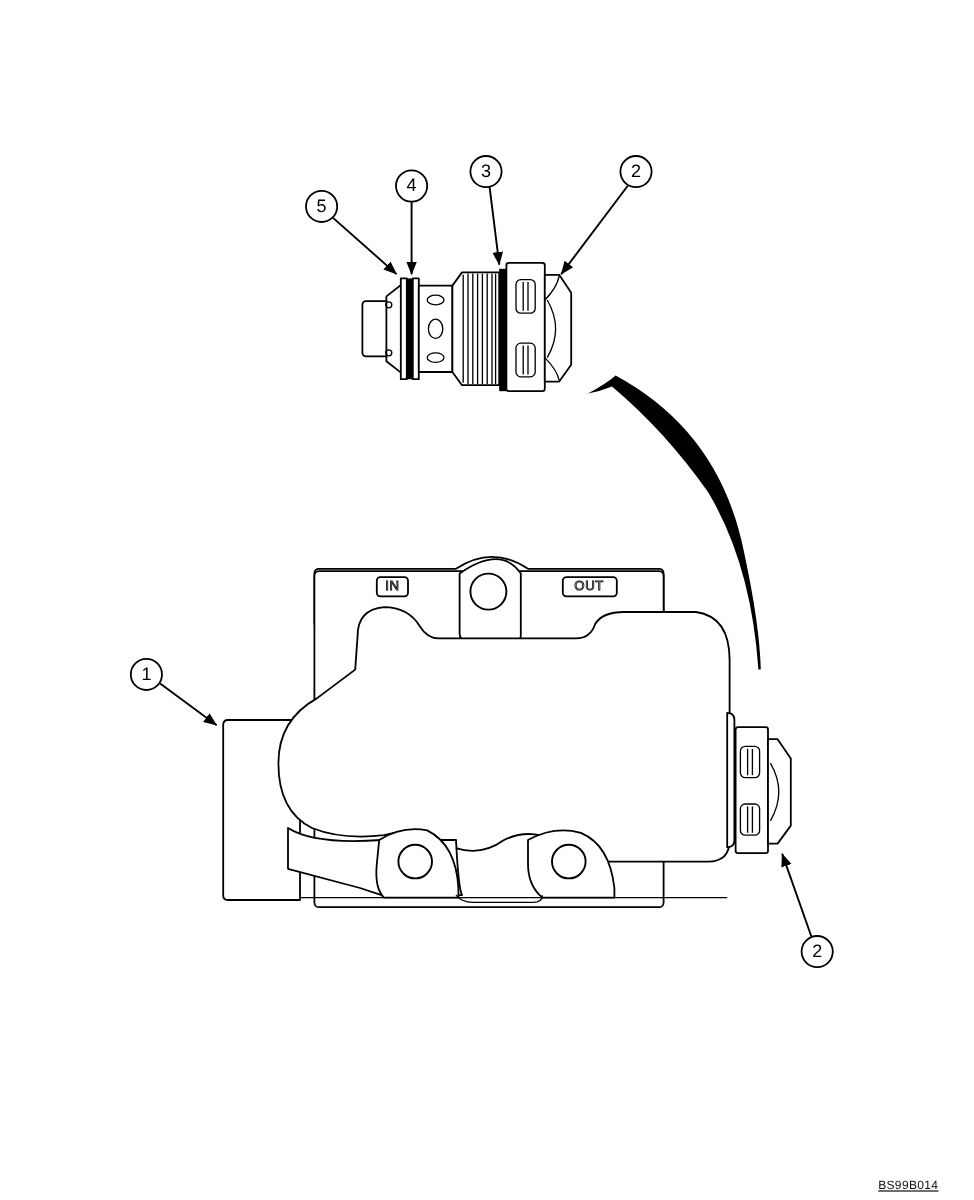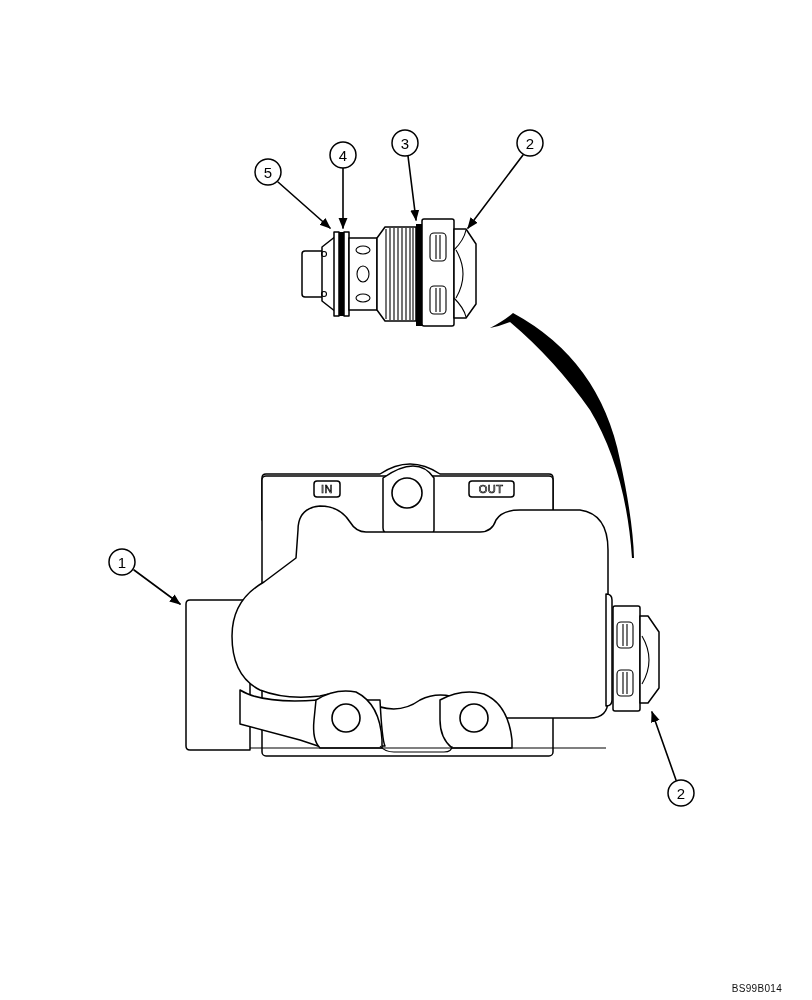--- a/index.html
+++ b/index.html
@@ -3,21 +3,21 @@
 <meta charset="utf-8">
 <style>
   html, body { margin: 0; padding: 0; background: #ffffff; }
   body { width: 812px; height: 1000px; position: relative; overflow: hidden; font-family: "Liberation Sans", sans-serif; }
   svg { position: absolute; left: 0; top: 0; }
   .ln { fill: none; stroke: #000; stroke-width: 1.6; stroke-linejoin: round; stroke-linecap: round; }
   .thin { fill: none; stroke: #000; stroke-width: 1.1; }
   .wf { fill: #fff; stroke: #000; stroke-width: 1.5; stroke-linejoin: round; }
   .callout-text { font-family: "Liberation Sans", sans-serif; font-size: 15px; fill: #000; text-anchor: middle; dominant-baseline: central; }
   .lbl { font-family: "Liberation Sans", sans-serif; font-size: 11px; fill: #fff; stroke: #000; stroke-width: 0.7; text-anchor: middle; dominant-baseline: central; letter-spacing: 0.5px; }
-  .figure-id { position: absolute; right: 30px; top: 983px; font-size: 10px; color: #111; letter-spacing: 0.3px; }
+  .figure-id { position: absolute; right: 30px; top: 983px; font-size: 10px; color: #111; letter-spacing: 0.3px; text-decoration: underline; }
 </style>
 </head>
 <body>
 
 <svg width="812" height="1000" viewBox="0 0 812 1000">
 
   <g>
 
     <rect class="wf" x="302" y="251" width="24" height="46" rx="3"></rect>
 

